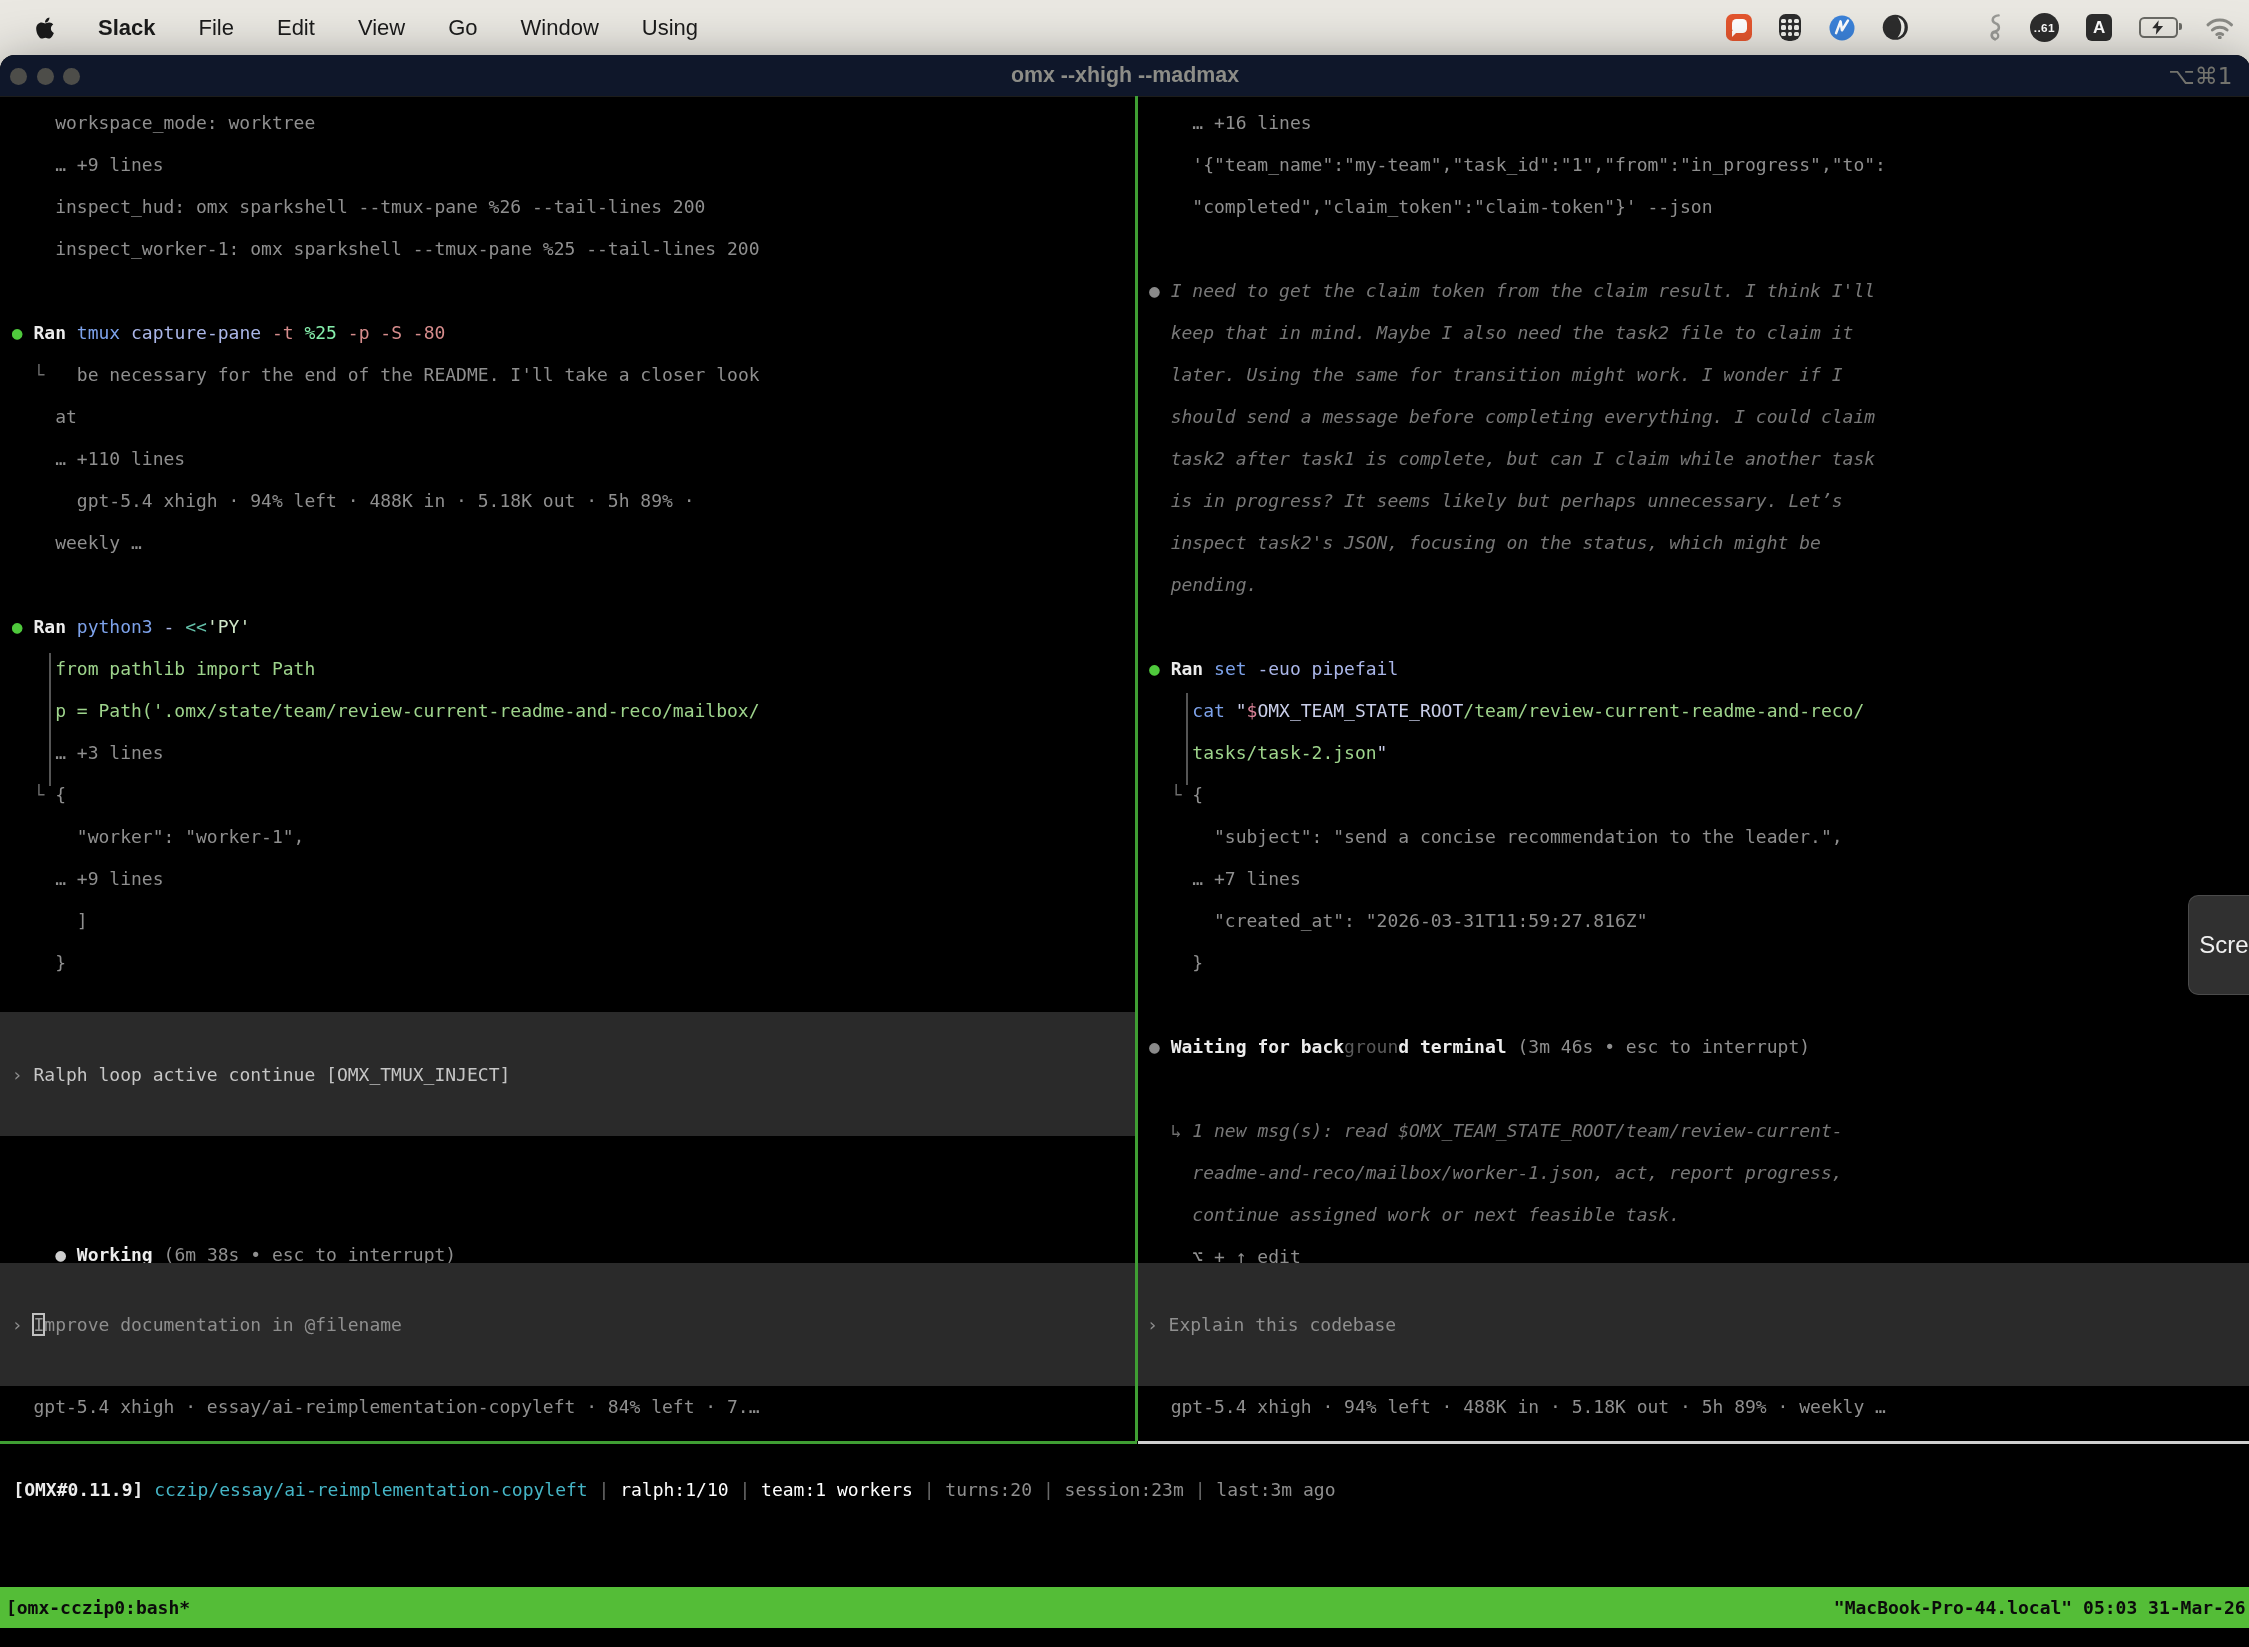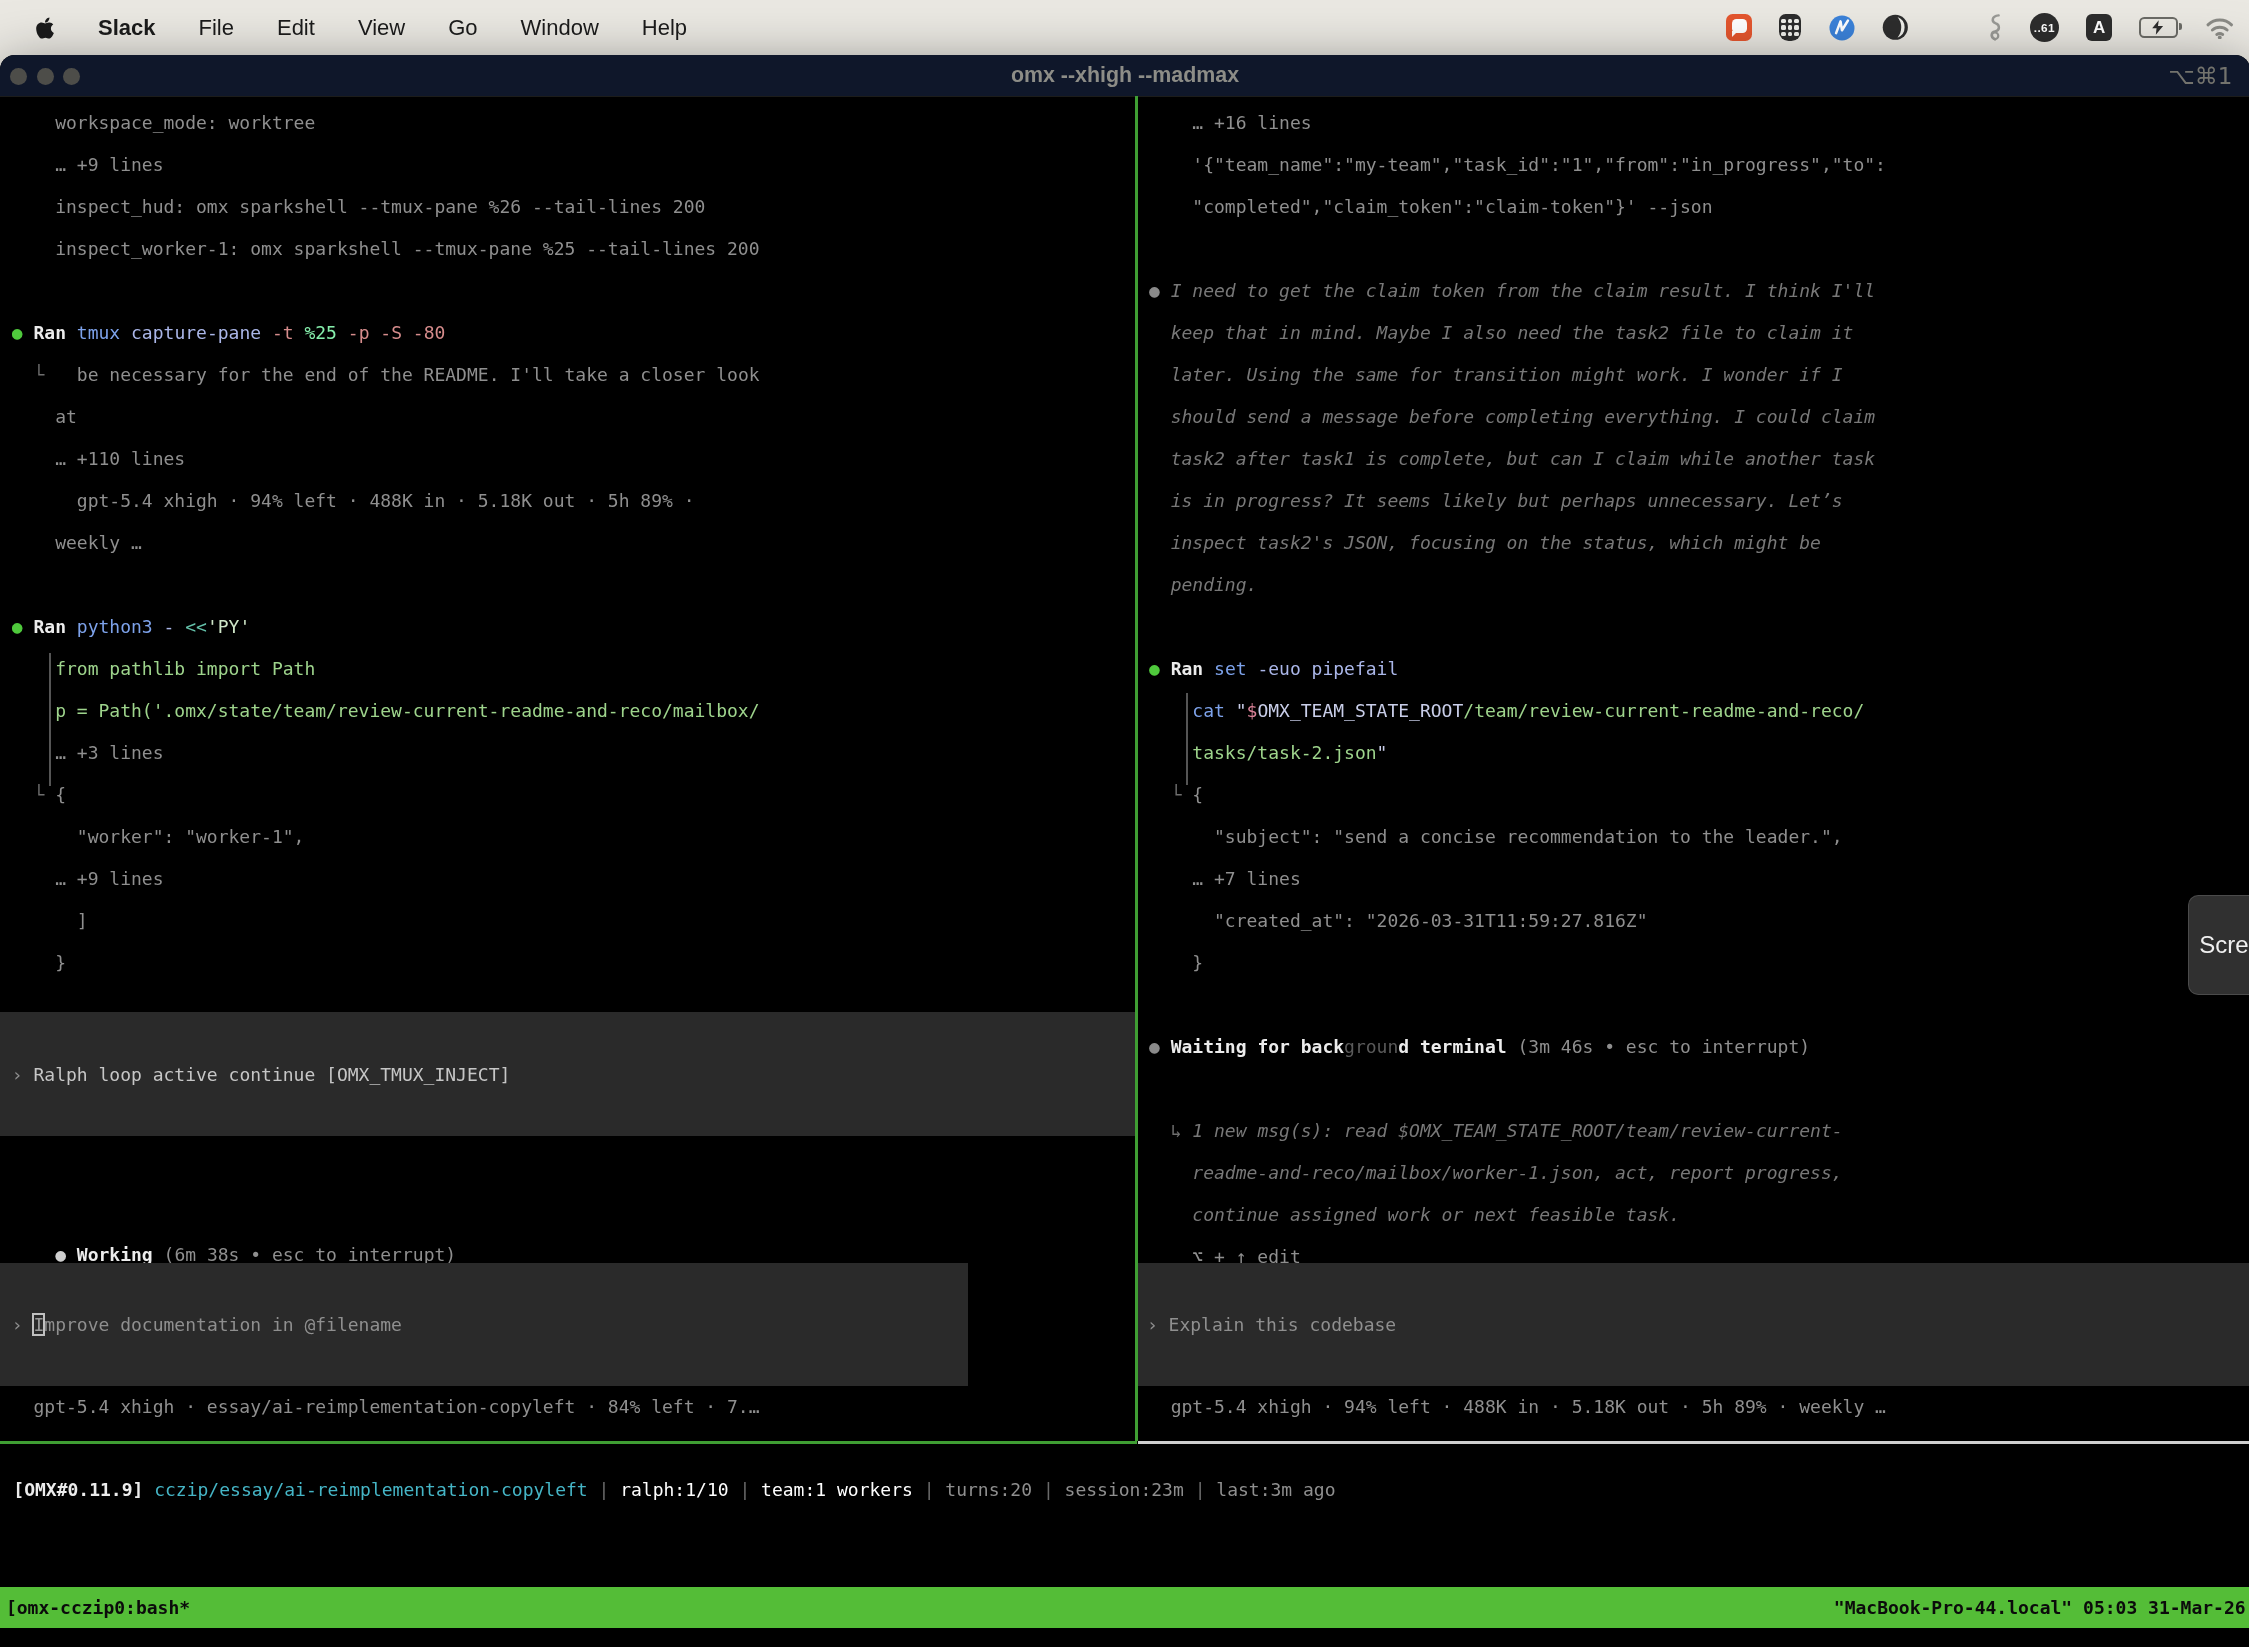--- a/index.html
+++ b/index.html
@@ -39,21 +39,21 @@
   .pane .trow{height:42px;line-height:42px;}
   .pane-left{left:11.8px;width:1122px;}
   .pane-right{left:1149px;width:1101px;}
   .vdiv{position:absolute;left:1135px;top:41px;width:3px;height:1345px;background:#3f9e33;}
   .vline{position:absolute;width:2.2px;background:#555;}
   .hline-l{position:absolute;left:0;top:1386px;width:1137px;height:3px;background:#3f9e33;}
   .hline-r{position:absolute;left:1138px;top:1386px;width:1112px;height:3px;background:#cfcfcf;}
 
   .band{position:absolute;background:#2a2a2a;display:flex;align-items:center;}
   .band-ralph{left:0;top:957px;width:1135px;height:124px;}
-  .band-input-l{left:0;top:1208px;width:968px;height:123px;}
+  .band-input-l{left:0;top:1208px;width:1135px;height:123px;}
   .band-input-r{left:1138px;top:1208px;width:1112px;height:123px;}
   .prompt{color:#8f8f8f;}
   .banner-text{color:#c6c6c6;}
   .input-text{color:#8f8f8f;}
   .cursor-cell{outline:2.2px solid #c0c0c0;outline-offset:-1.5px;color:#9a9a9a;}
 
   .working-row{position:absolute;left:11.8px;top:1137px;height:42px;line-height:42px;}
   .status-row{position:absolute;top:1331px;height:41px;line-height:41px;color:#8f8f8f;}
   .status-l{left:11.8px;width:1122px;overflow:hidden;}
   .status-r{left:1149px;width:1101px;overflow:hidden;}
@@ -95,21 +95,21 @@
       <svg viewBox="0 0 384 512" width="20" height="24">
           <path fill="#1b1b1b" d="M318.7 268.7c-.2-36.7 16.4-64.4 50-84.8-18.8-26.9-47.2-41.7-84.7-44.6-35.5-2.8-74.3 20.7-88.5 20.7-15 0-49.4-19.7-76.4-19.7C63.3 141.2 4 184.8 4 273.5q0 39.3 14.4 81.2c12.8 36.7 59 126.7 107.2 125.2 25.2-.6 43-17.9 75.8-17.9 31.8 0 48.3 17.9 76.4 17.9 48.6-.7 90.4-82.5 102.6-119.3-65.2-30.7-61.7-90-61.7-91.9zm-56.6-164.2c27.3-32.4 24.8-61.9 24-72.5-24.1 1.4-52 16.4-67.9 34.9-17.5 19.8-27.8 44.3-25.6 71.9 26.1 2 49.9-11.4 69.5-34.3z"></path>
         </svg>
     </span>
     <span class="menu-item app">Slack</span>
     <span class="menu-item">File</span>
     <span class="menu-item">Edit</span>
     <span class="menu-item">View</span>
     <span class="menu-item">Go</span>
     <span class="menu-item">Window</span>
-    <span class="menu-item">Help</span>
+    <span class="menu-item">Using</span>
   </div>
   <div class="menubar-right">
     <span class="mi">
         <span class="icon-chat">
           <span class="bub"></span>
           <span class="tail"></span>
         </span>
       </span>
     <span class="mi">
         <span class="icon-shield">

